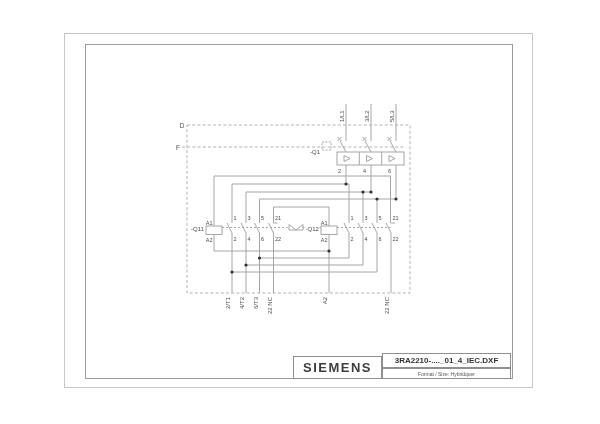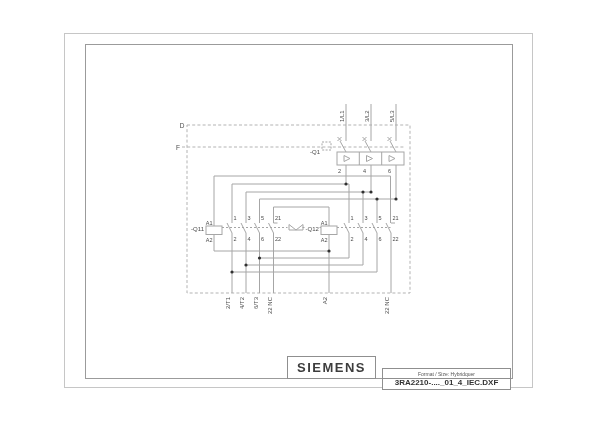--- a/index.html
+++ b/index.html
@@ -5,24 +5,24 @@
   html,body{margin:0;padding:0;background:#ffffff;}
   .page{position:relative;width:600px;height:424px;background:#fff;overflow:hidden;
         font-family:"Liberation Sans",sans-serif;}
   .outer-border{position:absolute;left:64px;top:33px;width:469px;height:355px;
         border:1px solid #c6c6c6;box-sizing:border-box;}
   .inner-border{position:absolute;left:85px;top:44px;width:428px;height:335px;
         border:1px solid #9b9b9b;box-sizing:border-box;}
   .schem{position:absolute;left:0;top:0;}
   .tb-box{position:absolute;border:1px solid #8f8f8f;box-sizing:border-box;
         background:#fff;display:flex;align-items:center;justify-content:center;}
-  .tb-siemens{left:287px;top:356px;width:89px;height:23px;
+  .tb-siemens{left:293px;top:356px;width:89px;height:23px;
         font-size:13px;font-weight:bold;letter-spacing:1.5px;color:#3d3d3d;}
   .tb-file{left:382px;top:353px;width:129px;height:15px;
-        font-size:8px;font-weight:bold;color:#333;margin-top:22px;}
+        font-size:8px;font-weight:bold;color:#333;}
   .tb-format{left:382px;top:368px;width:129px;height:11px;
         font-size:5px;color:#555;}
   svg text{fill:#4a4a4a;}
   .lbl6{font-size:6px;}
   .lbl55{font-size:5.5px;}
   .lbl65{font-size:6.5px;}
 </style>
 </head>
 <body>
 

